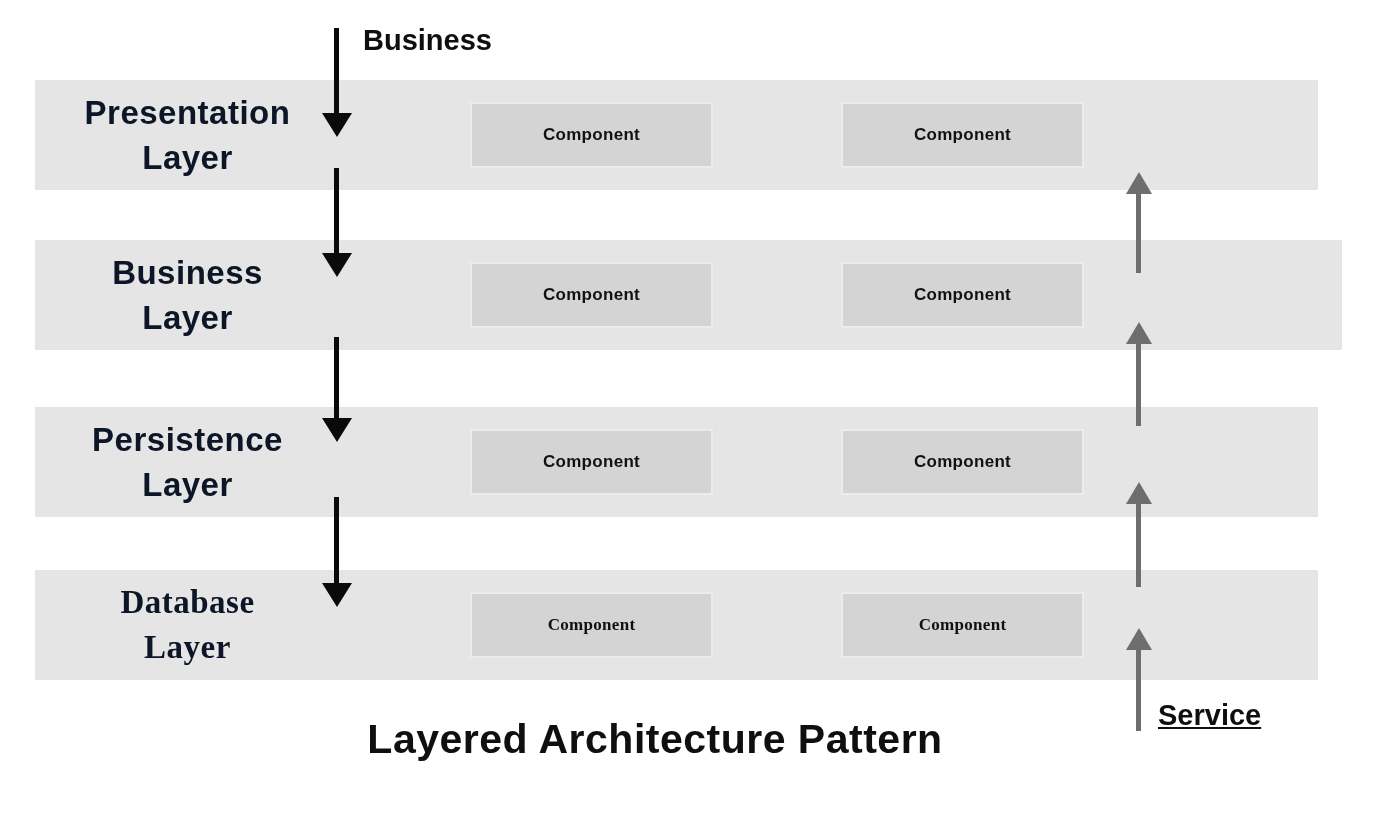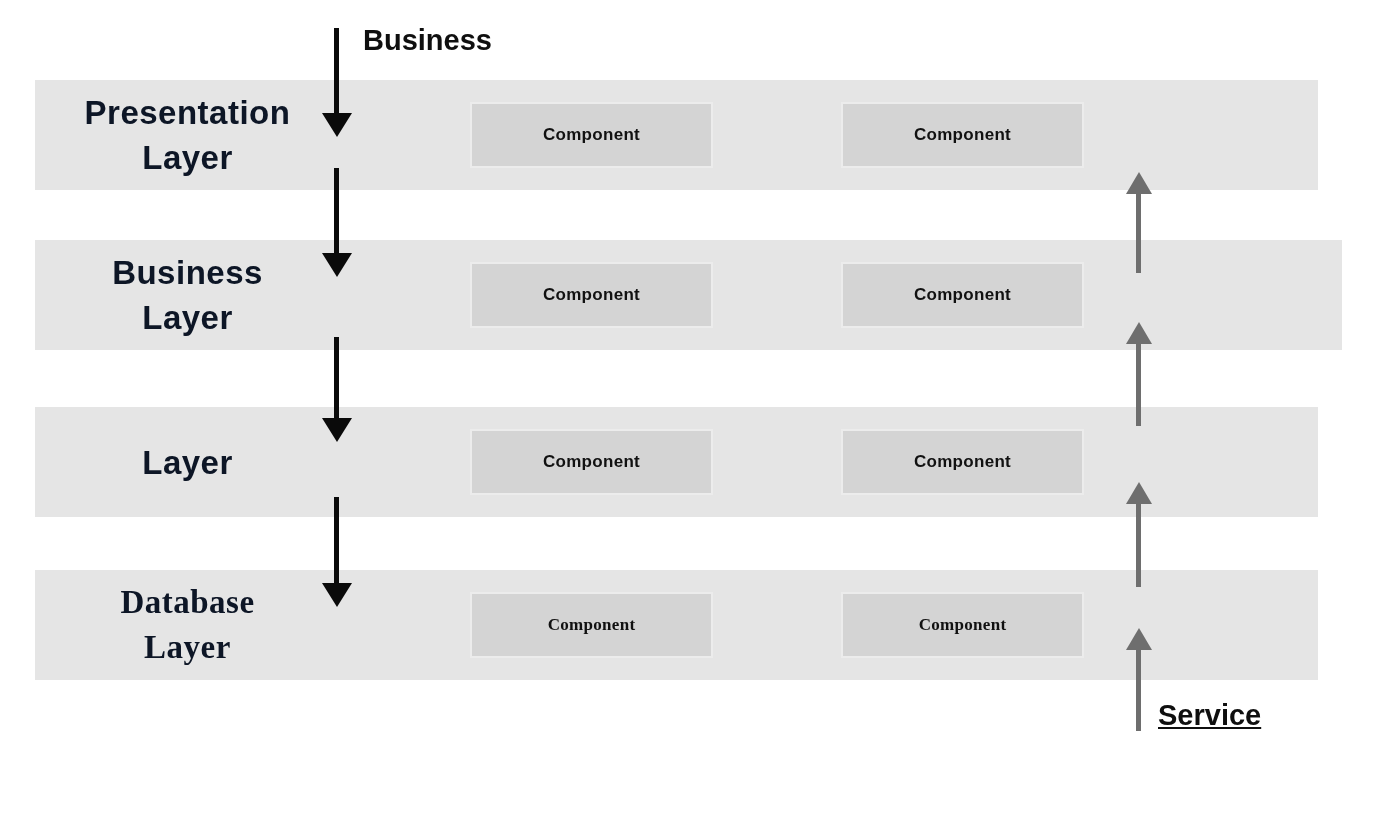--- a/index.html
+++ b/index.html
@@ -95,20 +95,21 @@
     <div class="layer-label">
       <div>Business</div>
       <div>Layer</div>
     </div>
     <div class="component-box component-1">Component</div>
     <div class="component-box component-2">Component</div>
   </div>
 
   <div class="layer-band band-persistence">
     <div class="layer-label">
+      <div>Persistence</div>
       <div>Layer</div>
     </div>
     <div class="component-box component-1">Component</div>
     <div class="component-box component-2">Component</div>
   </div>
 
   <div class="layer-band band-database">
     <div class="layer-label">
       <div>Database</div>
       <div>Layer</div>
@@ -130,14 +131,15 @@
   <div class="up-line ul1"></div>
   <div class="up-head uh2"></div>
   <div class="up-line ul2"></div>
   <div class="up-head uh3"></div>
   <div class="up-line ul3"></div>
   <div class="up-head uh4"></div>
   <div class="up-line ul4"></div>
 
   <div class="flow-label service-label">Service</div>
 
+  <div class="diagram-title">Layered Architecture Pattern</div>
 
 </div>
 
 </body></html>

